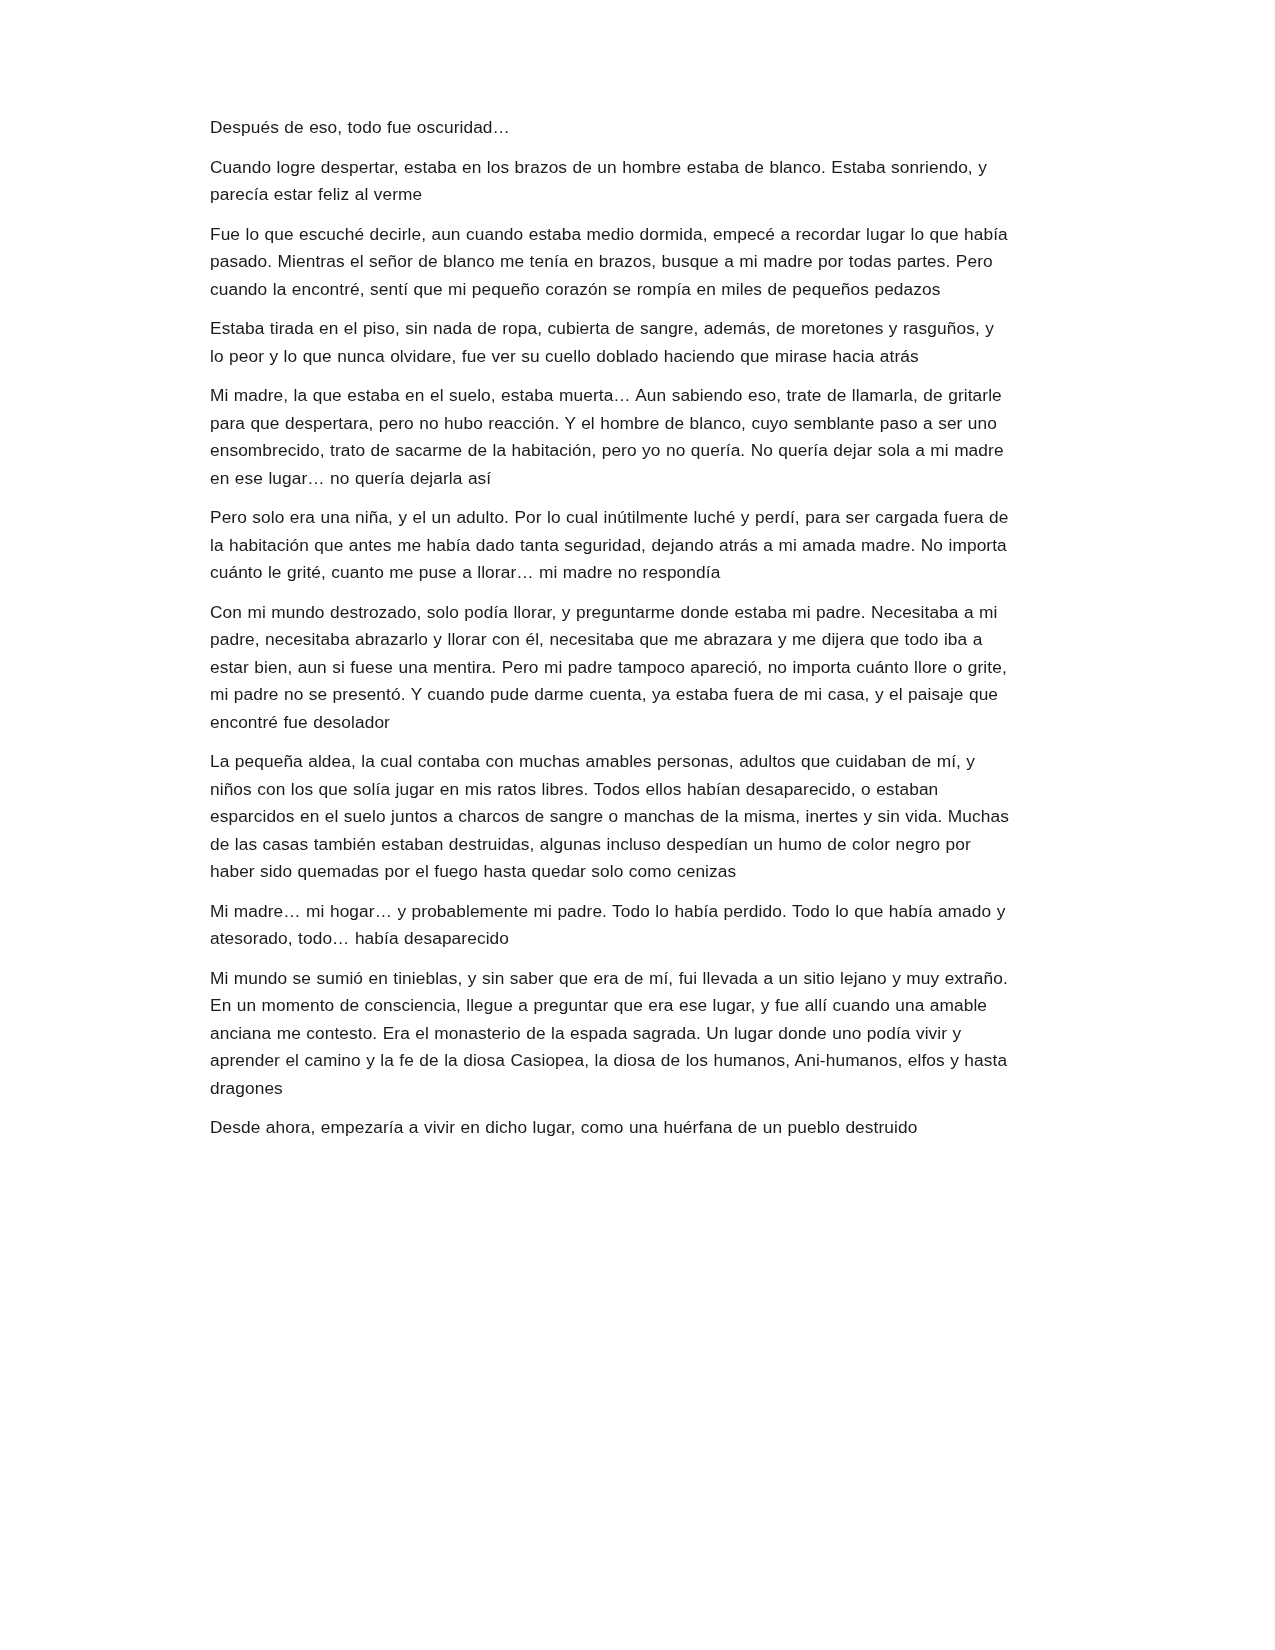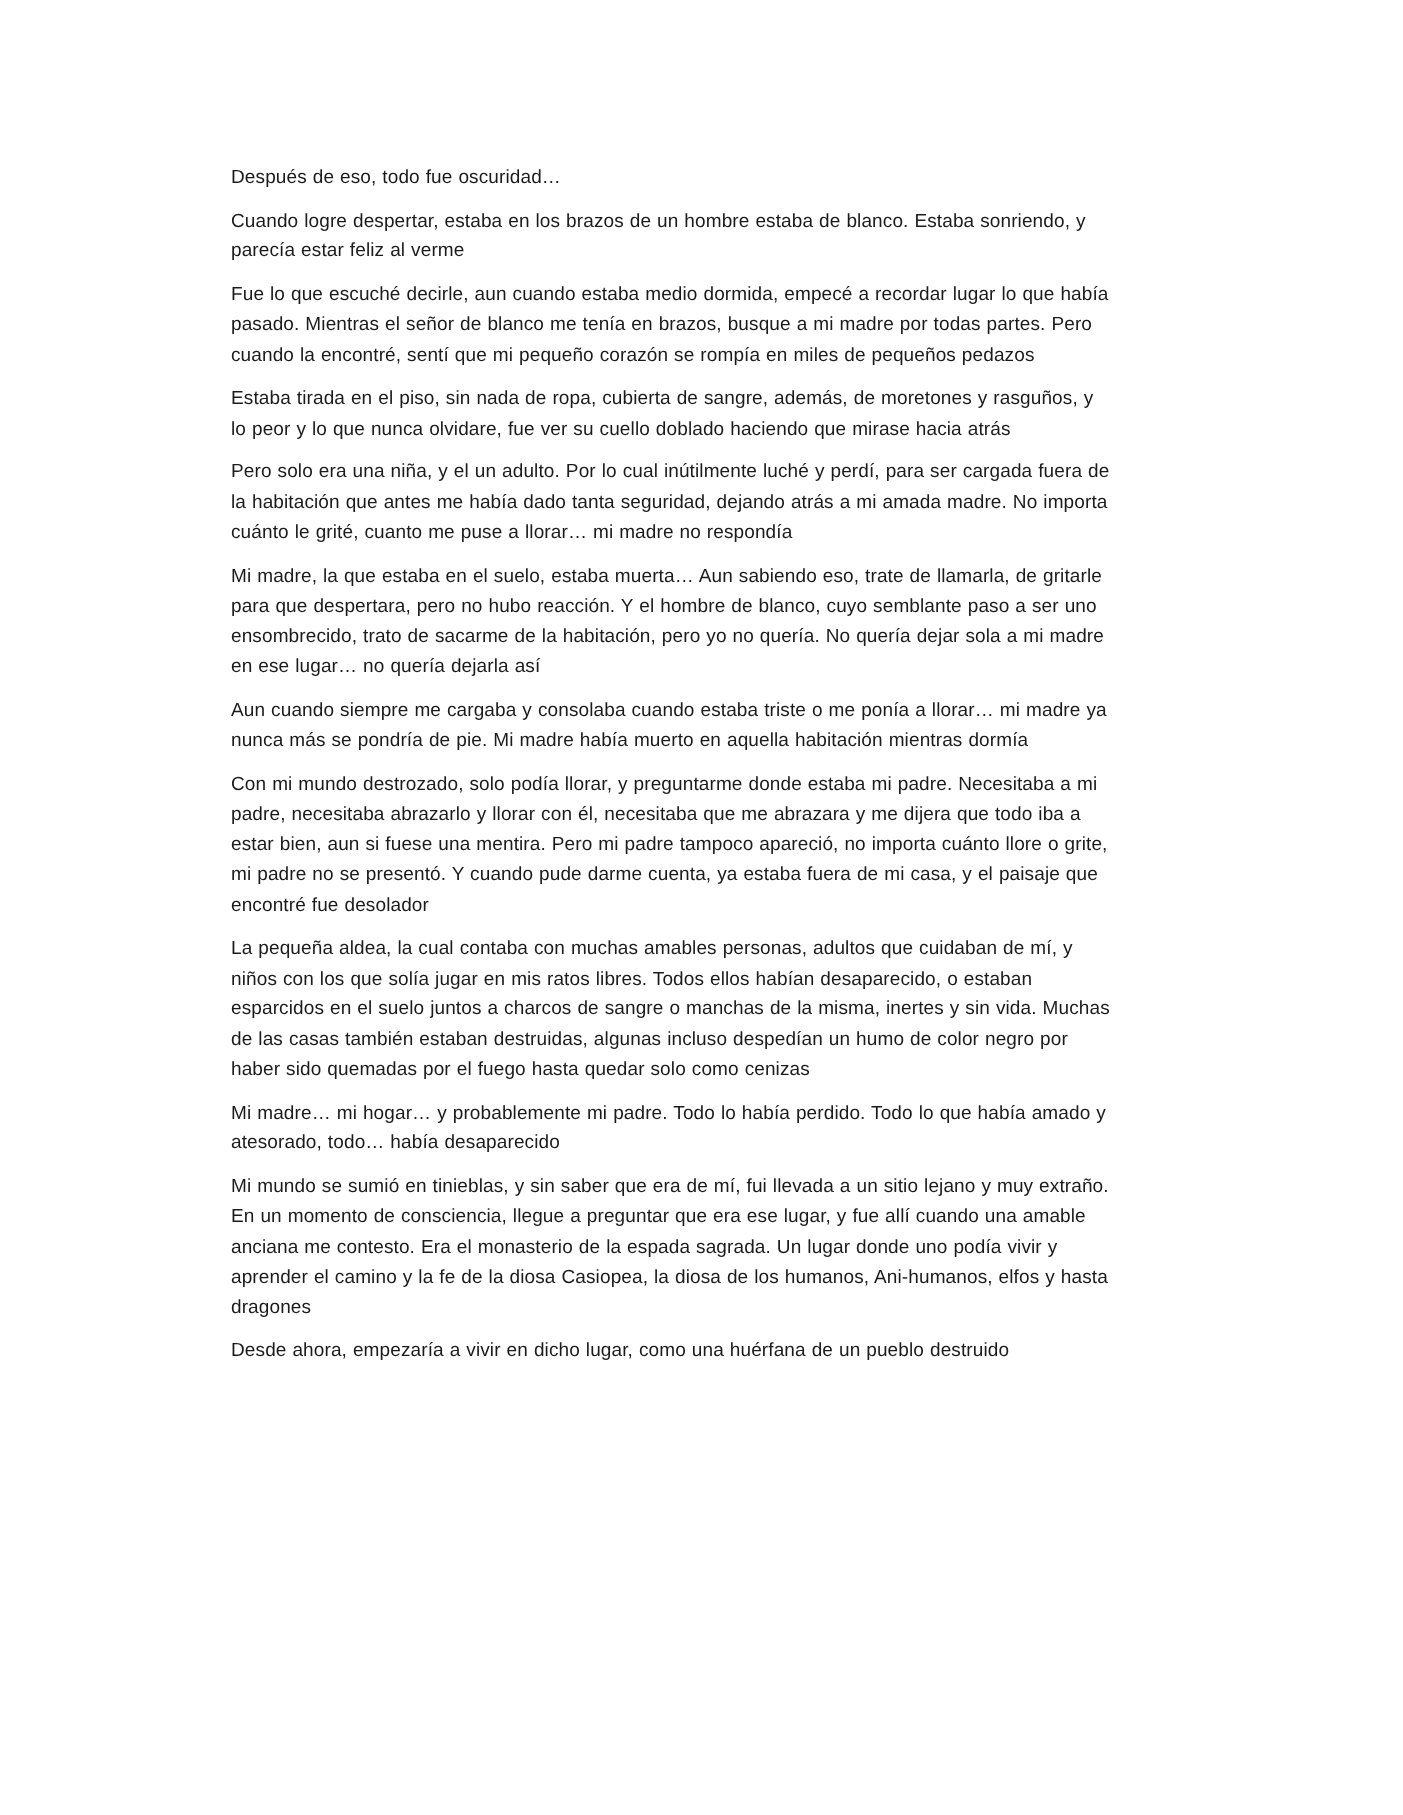--- a/index.html
+++ b/index.html
@@ -10,21 +10,21 @@
   .page {
     position: relative;
     width: 1275px;
     height: 1650px;
     background: #ffffff;
     overflow: hidden;
   }
   .content {
     position: absolute;
     left: 210px;
-    top: 147px;
+    top: 114px;
     width: 800px;
   }
   .content p {
     margin: 0 0 12px 0;
     font-family: "Liberation Sans", sans-serif;
     font-size: 17.3px;
     line-height: 27.5px;
     color: #1b1b1b;
     letter-spacing: 0.1px;
     word-spacing: 0.5px;
@@ -32,22 +32,21 @@
 </style>
 </head>
 <body>
 
 <div class="page">
   <div class="content">
     <p>Después de eso, todo fue oscuridad…</p>
     <p>Cuando logre despertar, estaba en los brazos de un hombre estaba de blanco. Estaba sonriendo, y parecía estar feliz al verme</p>
     <p>Fue lo que escuché decirle, aun cuando estaba medio dormida, empecé a recordar lugar lo que había pasado. Mientras el señor de blanco me tenía en brazos, busque a mi madre por todas partes. Pero cuando la encontré, sentí que mi pequeño corazón se rompía en miles de pequeños pedazos</p>
     <p>Estaba tirada en el piso, sin nada de ropa, cubierta de sangre, además, de moretones y rasguños, y lo peor y lo que nunca olvidare, fue ver su cuello doblado haciendo que mirase hacia atrás</p>
+    <p>Mi madre, la que estaba en el suelo, estaba muerta… Aun sabiendo eso, trate de llamarla, de gritarle para que despertara, pero no hubo reacción. Y el hombre de blanco, cuyo semblante paso a ser uno ensombrecido, trato de sacarme de la habitación, pero yo no quería. No quería dejar sola a mi madre en ese lugar… no quería dejarla así</p>
     <p>Pero solo era una niña, y el un adulto. Por lo cual inútilmente luché y perdí, para ser cargada fuera de la habitación que antes me había dado tanta seguridad, dejando atrás a mi amada madre. No importa cuánto le grité, cuanto me puse a llorar… mi madre no respondía</p>
-    <p>Mi madre, la que estaba en el suelo, estaba muerta… Aun sabiendo eso, trate de llamarla, de gritarle para que despertara, pero no hubo reacción. Y el hombre de blanco, cuyo semblante paso a ser uno ensombrecido, trato de sacarme de la habitación, pero yo no quería. No quería dejar sola a mi madre en ese lugar… no quería dejarla así</p>
-    <p>Aun cuando siempre me cargaba y consolaba cuando estaba triste o me ponía a llorar… mi madre ya nunca más se pondría de pie. Mi madre había muerto en aquella habitación mientras dormía</p>
     <p>Con mi mundo destrozado, solo podía llorar, y preguntarme donde estaba mi padre. Necesitaba a mi padre, necesitaba abrazarlo y llorar con él, necesitaba que me abrazara y me dijera que todo iba a estar bien, aun si fuese una mentira. Pero mi padre tampoco apareció, no importa cuánto llore o grite, mi padre no se presentó. Y cuando pude darme cuenta, ya estaba fuera de mi casa, y el paisaje que encontré fue desolador</p>
     <p>La pequeña aldea, la cual contaba con muchas amables personas, adultos que cuidaban de mí, y niños con los que solía jugar en mis ratos libres. Todos ellos habían desaparecido, o estaban esparcidos en el suelo juntos a charcos de sangre o manchas de la misma, inertes y sin vida. Muchas de las casas también estaban destruidas, algunas incluso despedían un humo de color negro por haber sido quemadas por el fuego hasta quedar solo como cenizas</p>
     <p>Mi madre… mi hogar… y probablemente mi padre. Todo lo había perdido. Todo lo que había amado y atesorado, todo… había desaparecido</p>
     <p>Mi mundo se sumió en tinieblas, y sin saber que era de mí, fui llevada a un sitio lejano y muy extraño. En un momento de consciencia, llegue a preguntar que era ese lugar, y fue allí cuando una amable anciana me contesto. Era el monasterio de la espada sagrada. Un lugar donde uno podía vivir y aprender el camino y la fe de la diosa Casiopea, la diosa de los humanos, Ani-humanos, elfos y hasta dragones</p>
     <p>Desde ahora, empezaría a vivir en dicho lugar, como una huérfana de un pueblo destruido</p>
   </div>
 </div>
 
 </body></html>

